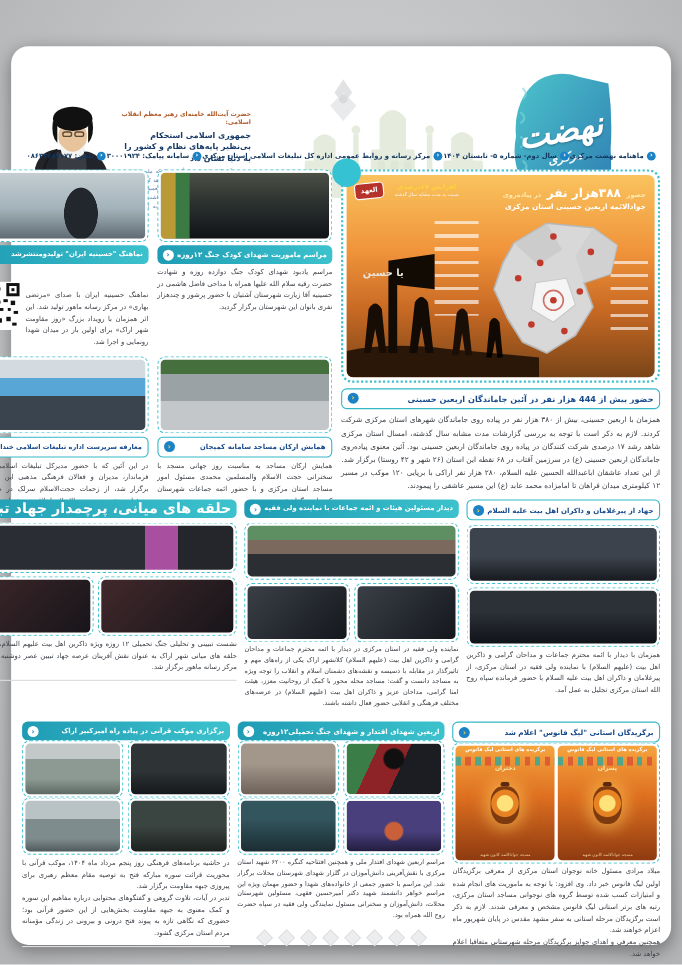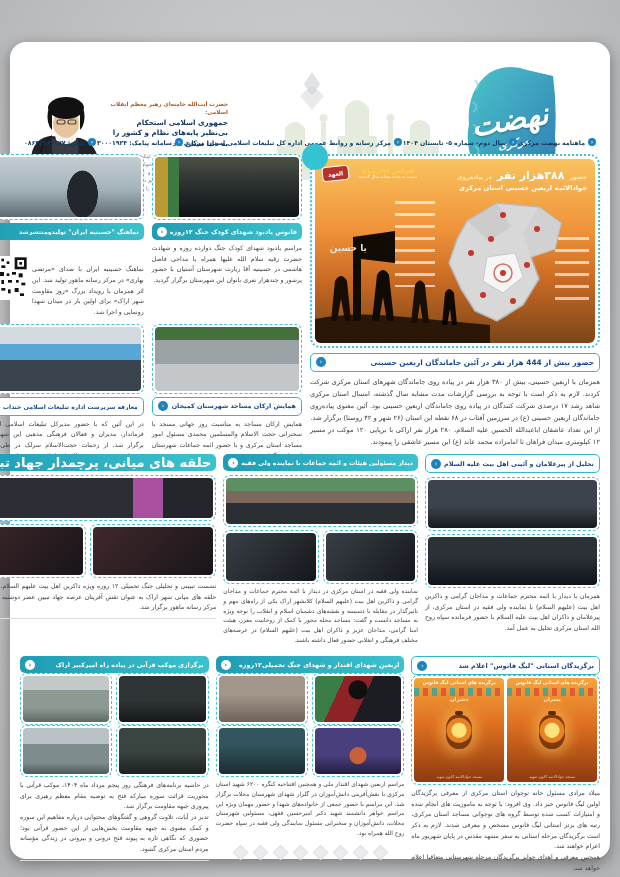--- a/index.html
+++ b/index.html
@@ -288,21 +288,21 @@
         </div>
 
         <div class="col-grid">
 
           <div class="col">
             <div class="ph">
                 <div class="img img-memorial"></div>
               </div>
             <div style="height:3px"></div>
             <div class="bar bar-teal">
-              <span class="bar-text" style="font-size:6.4px">فانوس یادبود شهدای کودک جنگ ۱۲روزه</span>
+              <span class="bar-text" style="font-size:6.4px">مراسم ماموریت شهدای کودک جنگ ۱۲روزه</span>
               <span class="bar-icon white">‹</span>
             </div>
             <div class="body">مراسم یادبود شهدای کودک جنگ دوازده روزه و شهادت حضرت رقیه سلام الله علیها همراه با مداحی فاضل هاشمی در حسینیه آقا زیارت شهرستان آشتیان با حضور پرشور و چندهزار نفری بانوان این شهرستان برگزار گردید.</div>
           </div>
 
           <div class="col">
             <div class="ph">
                 <div class="img img-singer"></div>
               </div>
             <div style="height:3px"></div>
@@ -346,21 +346,21 @@
               <span>نماهنگ حسینیه ایران با صدای «مرتضی بهاری» در مرکز رسانه ماهور تولید شد. این اثر همزمان با رویداد بزرگ «روز مقاومت شهر اراک» برای اولین بار در میدان شهدا رونمایی و اجرا شد.</span>
             </div>
           </div>
 
           <div class="col">
             <div class="ph">
                 <div class="img img-meeting"></div>
               </div>
             <div style="height:3px"></div>
             <div class="bar bar-white">
-              <span class="bar-text" style="font-size:6.4px">همایش ارکان مساجد شهرستان کمیجان</span>
+              <span class="bar-text" style="font-size:6.4px">همایش ارکان مساجد سامانه کمیجان</span>
               <span class="bar-icon blue">‹</span>
             </div>
             <div class="body">همایش ارکان مساجد به مناسبت روز جهانی مسجد با سخنرانی حجت الاسلام والمسلمین محمدی مسئول امور مساجد استان مرکزی و با حضور ائمه جماعات شهرستان کمیجان برگزار شد.</div>
           </div>
 
           <div class="col">
             <div class="ph">
                 <div class="img img-moarefe"></div>
               </div>
             <div style="height:3px"></div>
@@ -370,21 +370,21 @@
             </div>
             <div class="body">در این آئین که با حضور مدیرکل تبلیغات اسلامی استان، فرماندار، مدیران و فعالان فرهنگی مذهبی این شهرستان برگزار شد، از زحمات حجت‌الاسلام سرلک در طی دوره مسئولیت تقدیر و حجت الاسلام اخلاقی به عنوان سرپرست جدید منصوب شد.</div>
           </div>
         </div>
       </div>
 
       <div class="band band2">
 
         <div class="col">
           <div class="bar bar-white">
-            <span class="bar-text" style="font-size:6.4px">تجلیل از پیرغلامان و آئینی اهل بیت علیه السلام</span>
+            <span class="bar-text" style="font-size:6.4px">جهاد از پیرغلامان و ذاکران اهل بیت علیه السلام</span>
             <span class="bar-icon blue">‹</span>
           </div>
           <div style="height:4px"></div>
           <div class="ph">
               <div class="img img-dark1"></div>
             </div>
           <div style="height:3px"></div>
           <div class="ph">
               <div class="img img-dark2"></div>
             </div>

